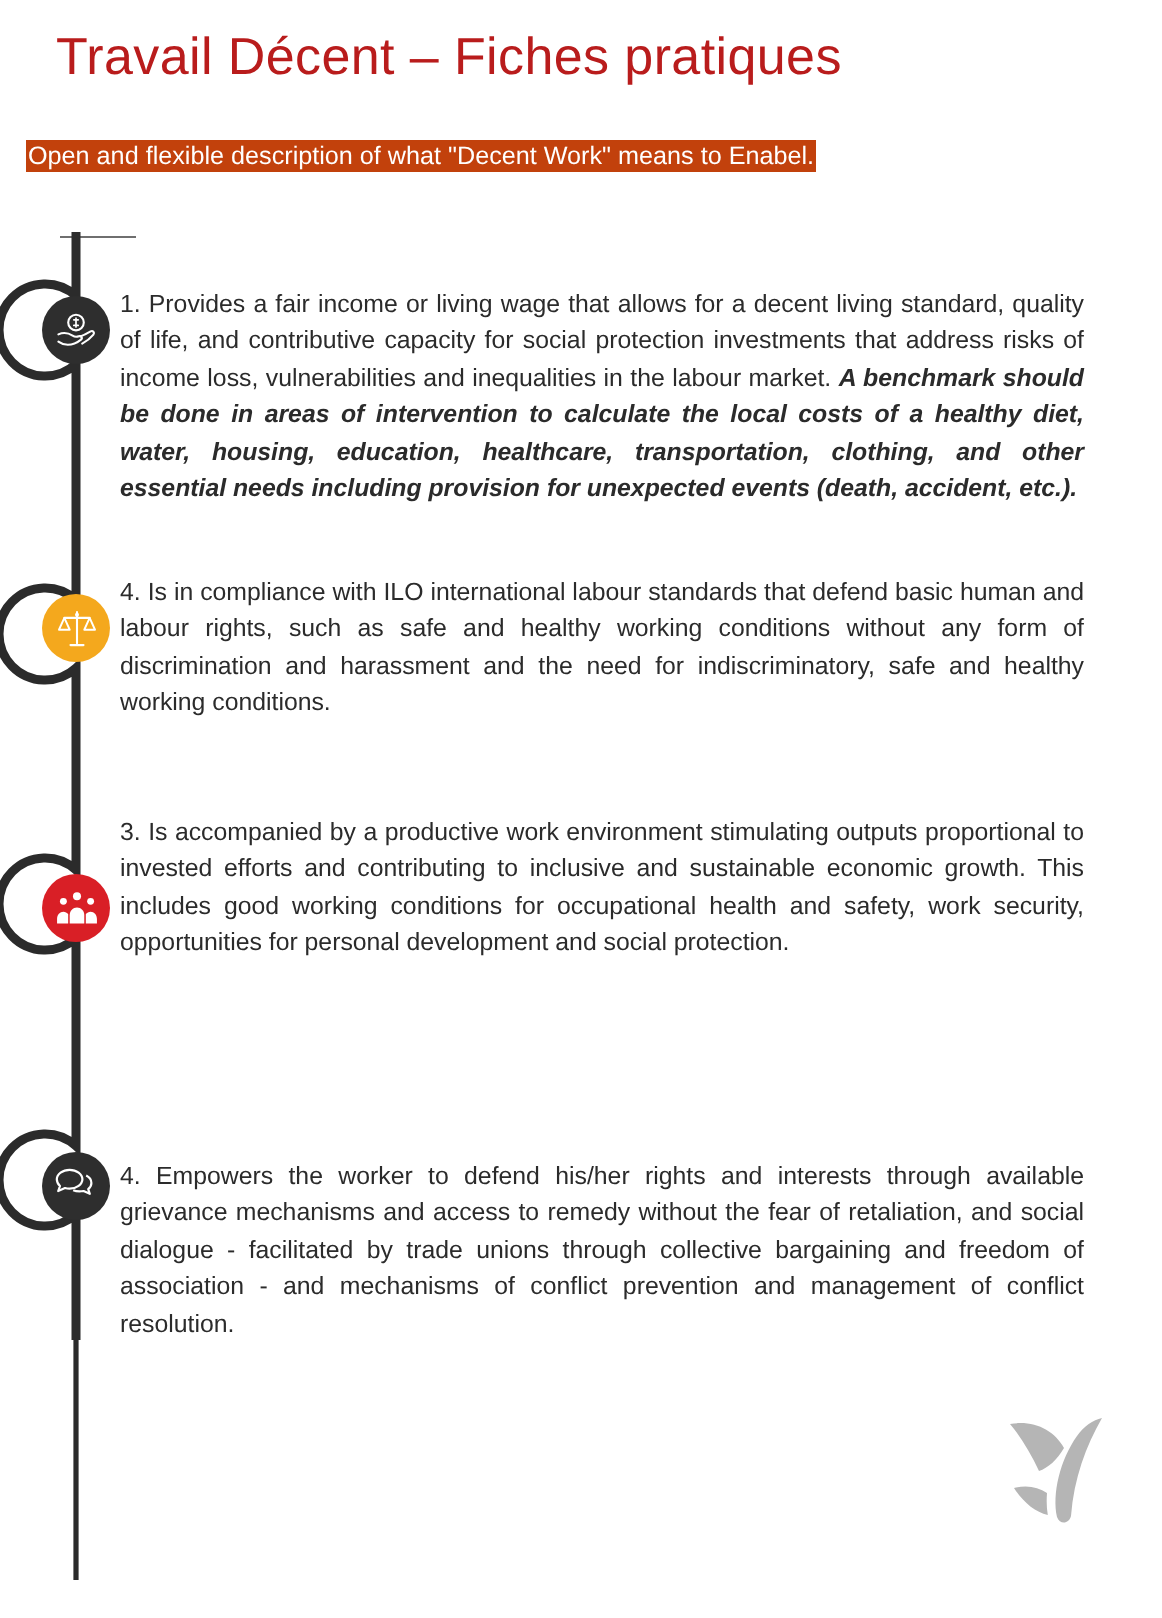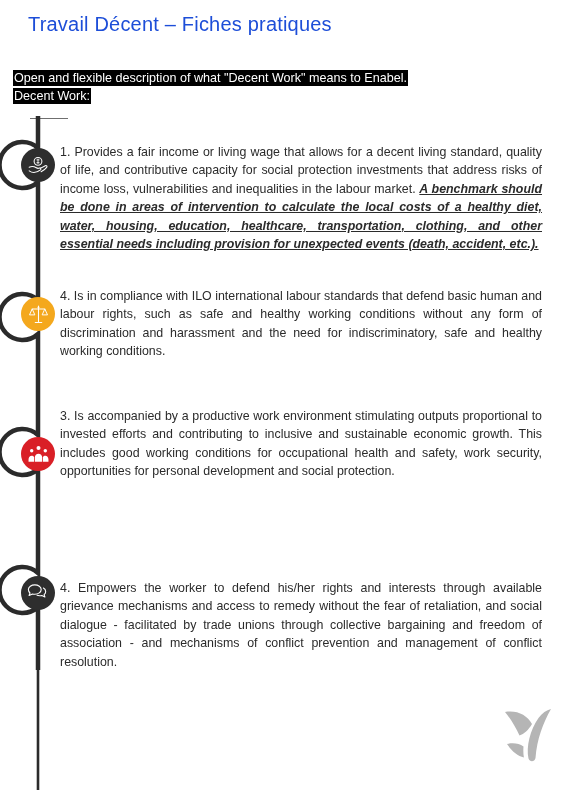--- a/index.html
+++ b/index.html
@@ -22,41 +22,41 @@
     position: relative;
     width: 581px;
     height: 809px;
   }
 
   
   .doc-title {
     position: absolute;
     left: 28px;
     top: 13px;
-    font-size: 20px;
+    font-size: 26px;
     font-weight: 400;
     letter-spacing: 0.2px;
-    color: #1d4ed8;
+    color: #b91c1c;
     white-space: nowrap;
   }
 
   
   .lead-block {
     position: absolute;
     left: 13px;
     top: 69px;
     width: 520px;
     font-size: 12.6px;
     line-height: 18px;
   }
   .lead-line {
     display: block;
   }
   .lead-line span.hl {
-    background: #000000;
+    background: #c2410c;
     color: #ffffff;
     padding: 1px 1px 1px 1px;
     box-decoration-break: clone;
     -webkit-box-decoration-break: clone;
   }
 
   
   .spine-top-tick {
     position: absolute;
     left: 30px;
@@ -97,21 +97,20 @@
     left: 60px;
     width: 482px;
     font-size: 12.4px;
     line-height: 18.4px;
     text-align: justify;
     color: #2b2b2b;
   }
   .item-text .bi {
     font-weight: bold;
     font-style: italic;
-    text-decoration: underline;
   }
 
   
   .logo {
     position: absolute;
     left: 497px;
     top: 706px;
     width: 62px;
     height: 58px;
   }
@@ -119,21 +118,20 @@
 </style>
 </head>
 <body>
 
 <div class="page">
 
   <div class="doc-title">Travail Décent – Fiches pratiques</div>
 
   <div class="lead-block">
     <div class="lead-line"><span class="hl">Open and flexible description of what "Decent Work" means to Enabel.</span></div>
-    <div class="lead-line"><span class="hl">Decent Work:</span></div>
   </div>
 
   <div class="spine-top-tick"></div>
 
   <div class="spine">
     <svg width="120" height="690" viewBox="0 0 120 690" fill="none" aria-hidden="true">
 
       <path d="M 38 6
                L 38 38
                A 23 23 0 1 0 38 72

